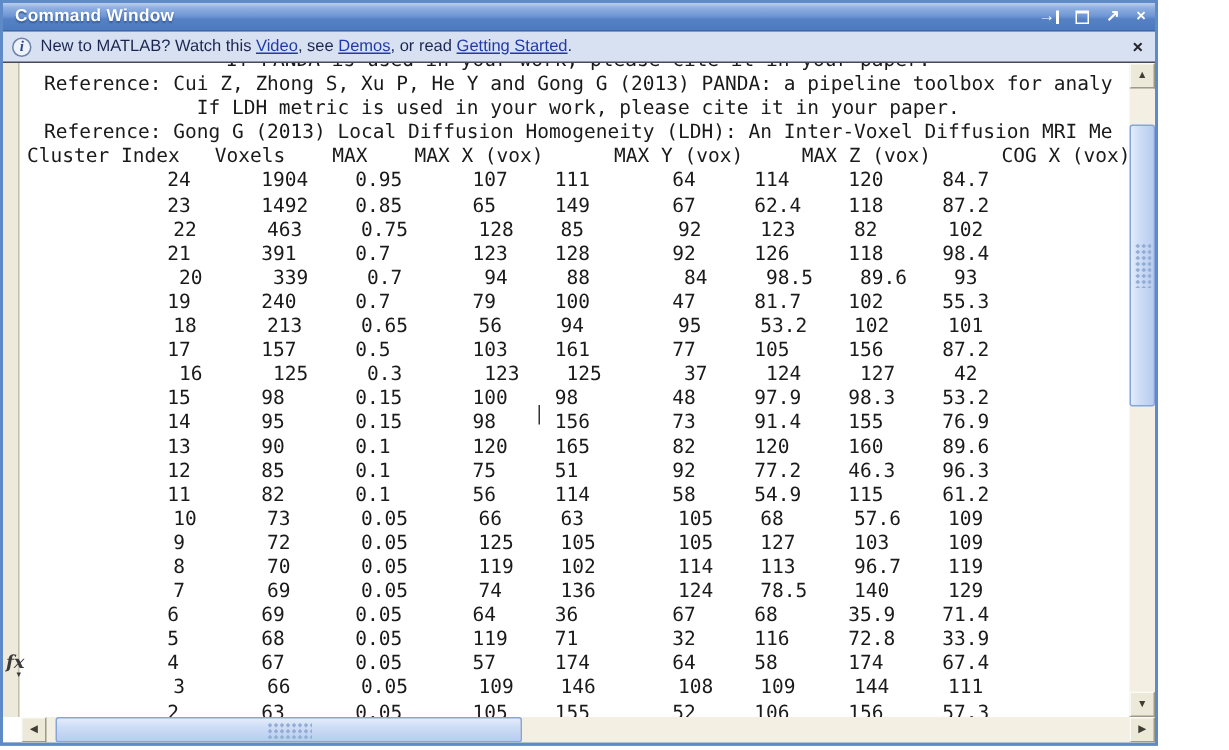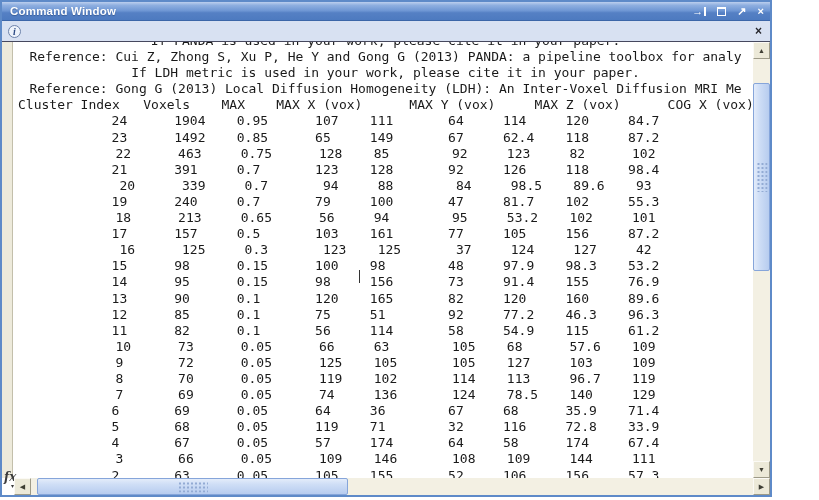--- a/index.html
+++ b/index.html
@@ -70,21 +70,21 @@
   }
   .grip-v, .grip-h {
     position:absolute; left:50%; top:50%; transform:translate(-50%,-50%);
     background-image:radial-gradient(circle,#93abd4 1px,transparent 1.3px);
     background-size:4px 4px;
   }
   .grip-v { width:11px; height:30px; }
   .grip-h { width:30px; height:11px; }
   
   .fx {
-    position:absolute; left:2px; top:428px; width:16px; color:#3a3a3a;
+    position:absolute; left:2px; top:392px; width:16px; color:#3a3a3a;
     font:italic bold 12px "DejaVu Serif", serif; cursor:pointer;
   }
   .fx .arrow { display:block; font-size:6px; line-height:4px; margin-left:7px; color:#3a3a3a; font-style:normal; }
 </style>
 </head>
 <body>
 
 <div class="window">
 
   <div class="titlebar">
@@ -95,20 +95,23 @@
           <span class="bar"></span>
         </span>
       <span class="ic ic-max"></span>
       <span class="ic">↗</span>
       <span class="ic ic-close">×</span>
     </span>
   </div>
 
   <div class="infobar">
     <span class="info-icon">i</span>
+    <span class="info-text">
+      <span>New to MATLAB? Watch this </span><a>Video</a><span>, see </span><a>Demos</a><span>, or read </span><a>Getting Started</a><span>.</span>
+    </span>
     <span class="info-close">×</span>
   </div>
 
   <div class="body">
     <div class="gutter"></div>
 
     <div class="console-clip">
       <pre class="console-pre">If PANDA is used in your work, please cite it in your paper.
 Reference: Cui Z, Zhong S, Xu P, He Y and Gong G (2013) PANDA: a pipeline toolbox for analy
 If LDH metric is used in your work, please cite it in your paper.

